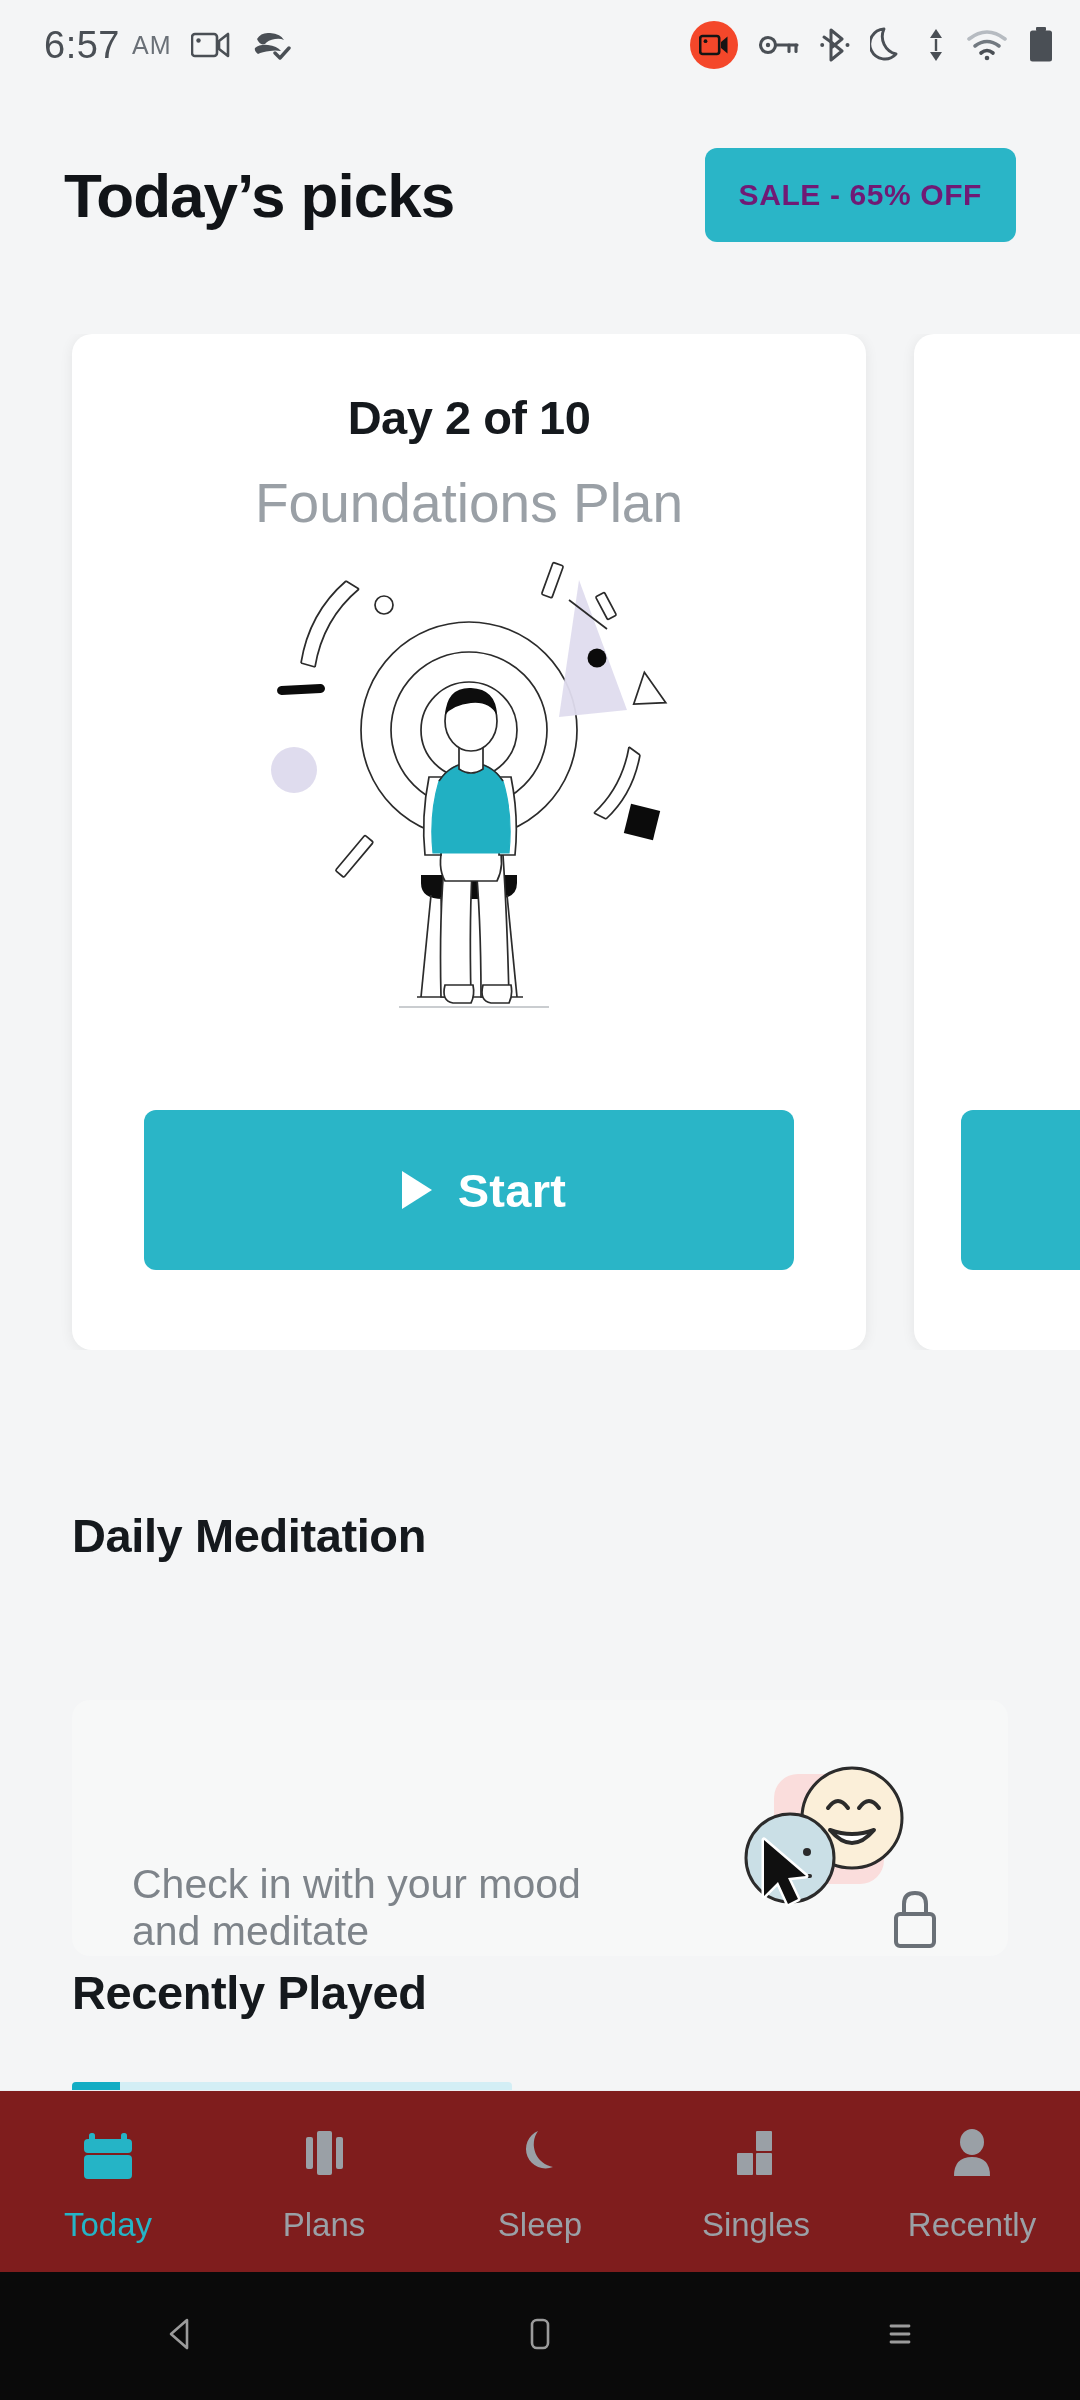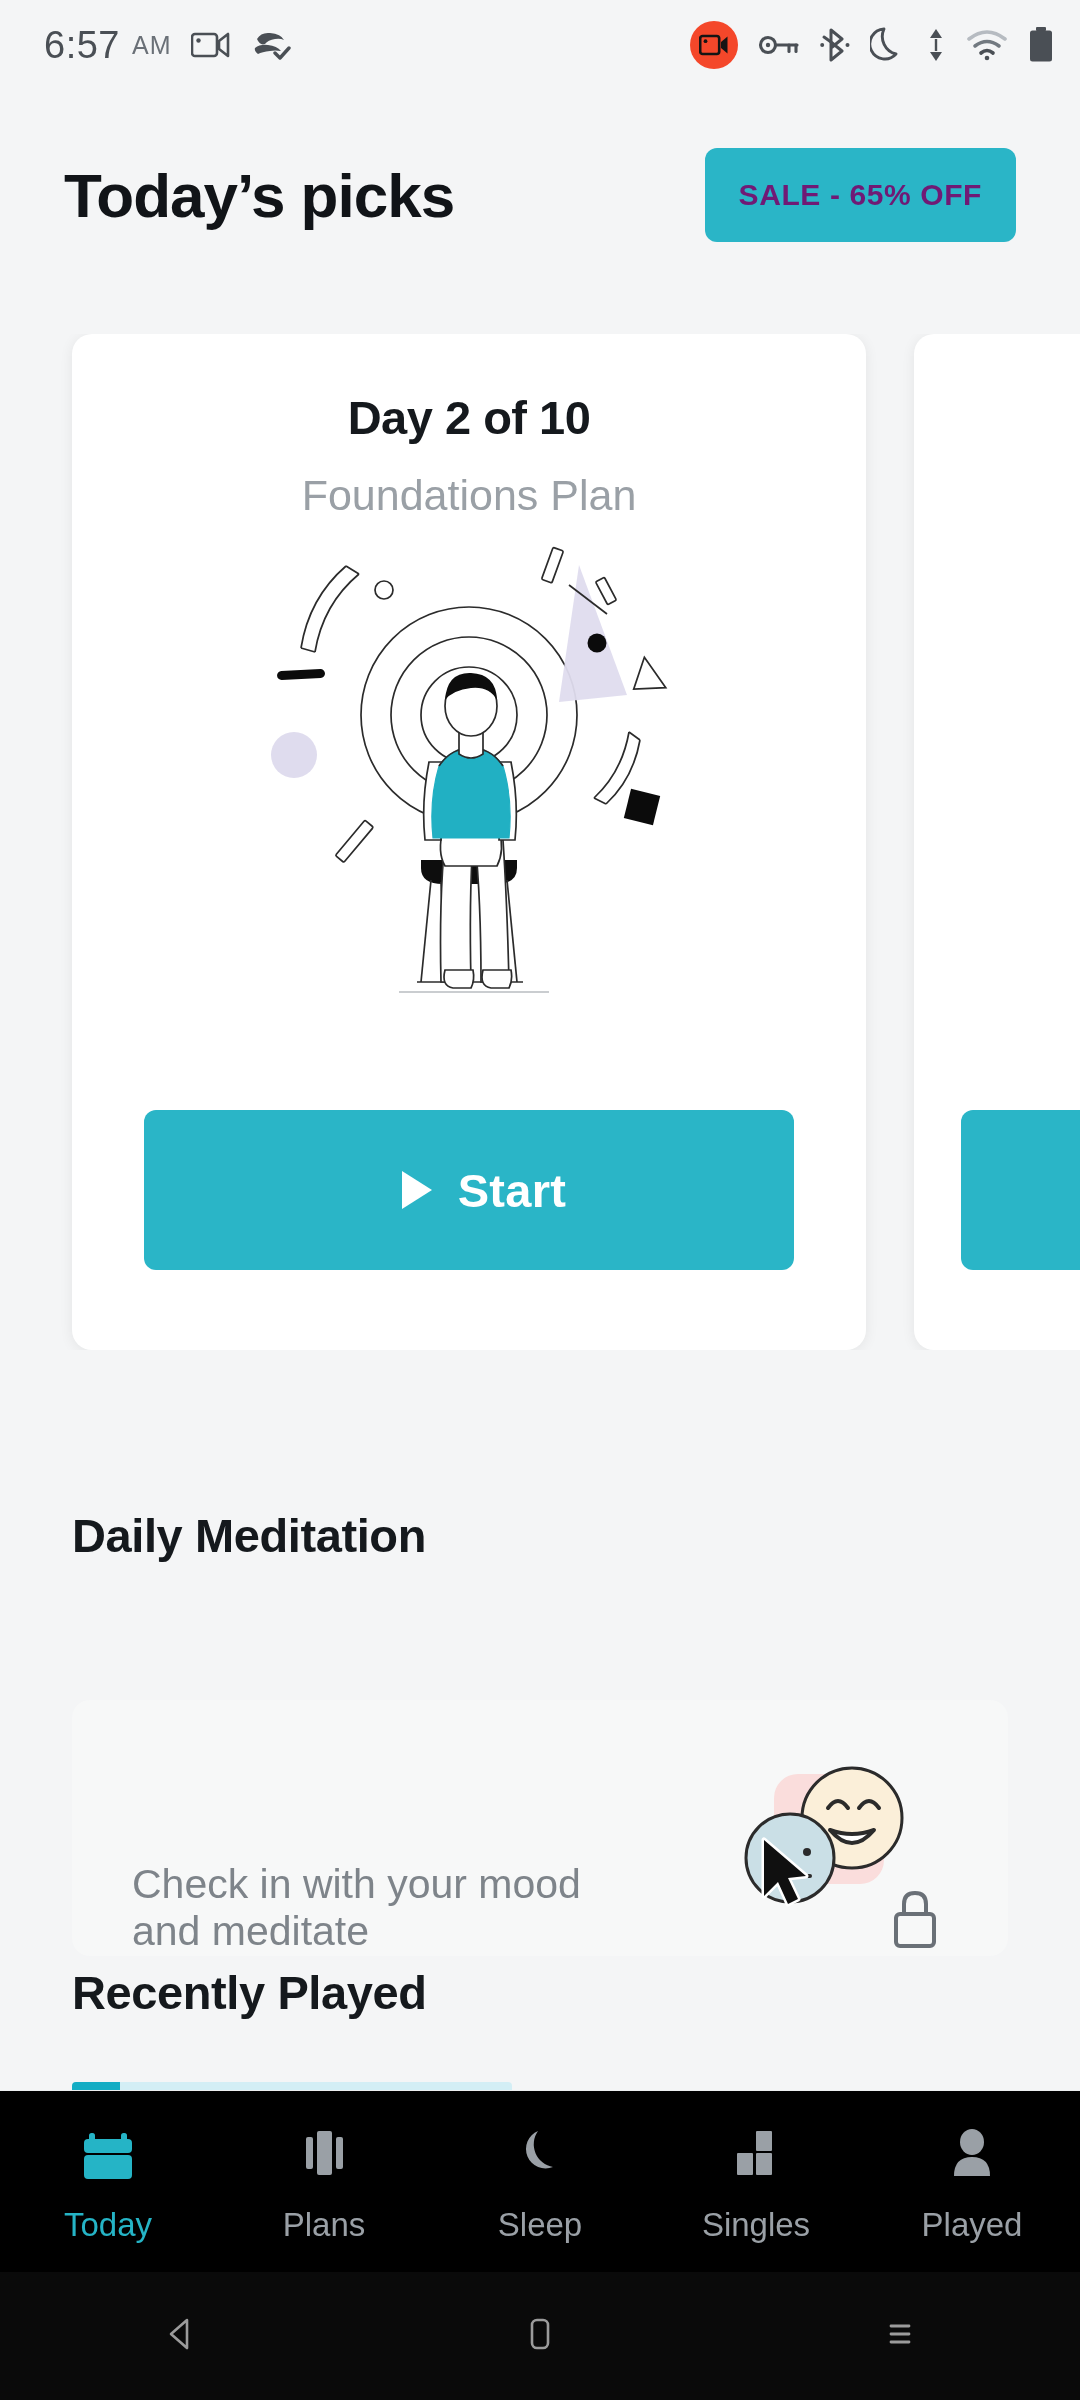--- a/index.html
+++ b/index.html
@@ -45,21 +45,21 @@
     display:flex; gap:48px; padding-left:72px; overflow:hidden;
   }
   .pick-card {
     flex:0 0 auto; width:794px; height:1016px; background:#ffffff;
     border-radius:20px; box-shadow:0 2px 14px rgba(20,25,35,.07);
     display:flex; flex-direction:column; align-items:center;
     padding:56px 0 0 0;
   }
   .pick-card.peek { width:280px; }
   .card-day { font-size:47px; font-weight:700; color:#15191d; letter-spacing:-.5px; }
-  .card-plan { font-size:43px; color:#9aa0a6; margin-top:26px; font-weight:400; }
+  .card-plan { font-size:55px; color:#9aa0a6; margin-top:26px; font-weight:400; }
   .card-illo { margin-top:10px; }
   .start-btn {
     width:650px; height:160px; margin-top:auto; margin-bottom:80px;
     background:#2ab5c7; border:none; border-radius:12px; cursor:pointer;
     display:flex; align-items:center; justify-content:center; gap:26px;padding-left:30px;
   }
   .start-tri {
     width:0; height:0; border-left:30px solid #ffffff;
     border-top:19px solid transparent; border-bottom:19px solid transparent;
   }
@@ -97,21 +97,21 @@
     background:#d3eef5; border-radius:4px 4px 0 0;
   }
   .rp-fill {
     position:absolute; left:0; top:0; height:24px; background:#14adc4;
     border-radius:4px 0 0 0;
   }
 
   
   .bottomnav {
     position:absolute; bottom:128px; left:0; width:1080px; height:182px;
-    background:#000000; display:flex; align-items:center;
+    background:#7f1d1d; display:flex; align-items:center;
     border-top:1px solid #eceef0;
   }
   .nav-item {
     flex:1; display:flex; flex-direction:column; align-items:center;
     gap:16px; cursor:pointer;
   }
   .nav-label { font-size:33px; color:#9aa0a6; font-weight:400; }
   .nav-item.active .nav-label { color:#25b4c6; }
 
   
@@ -374,21 +374,21 @@
       <span class="nav-label">Singles</span>
     </div>
 
     <div class="nav-item">
       <span>
         <svg width="66" height="66" viewBox="0 0 66 66">
           <ellipse cx="33" cy="22" rx="12" ry="13" fill="#9aa0a6"></ellipse>
           <path d="M15 56 q0-19 18-19 q18 0 18 19 z" fill="#9aa0a6"></path>
         </svg>
       </span>
-      <span class="nav-label">Played</span>
+      <span class="nav-label">Recently</span>
     </div>
   </div>
 
   <div class="androidnav">
     <div class="an-btn">
       <span>
         <svg width="44" height="44" viewBox="0 0 44 44">
           <path d="M29 8 L13 22 L29 36 Z" fill="none" stroke="#9b9b9b" stroke-width="2.6" stroke-linejoin="round"></path>
         </svg>
       </span>

